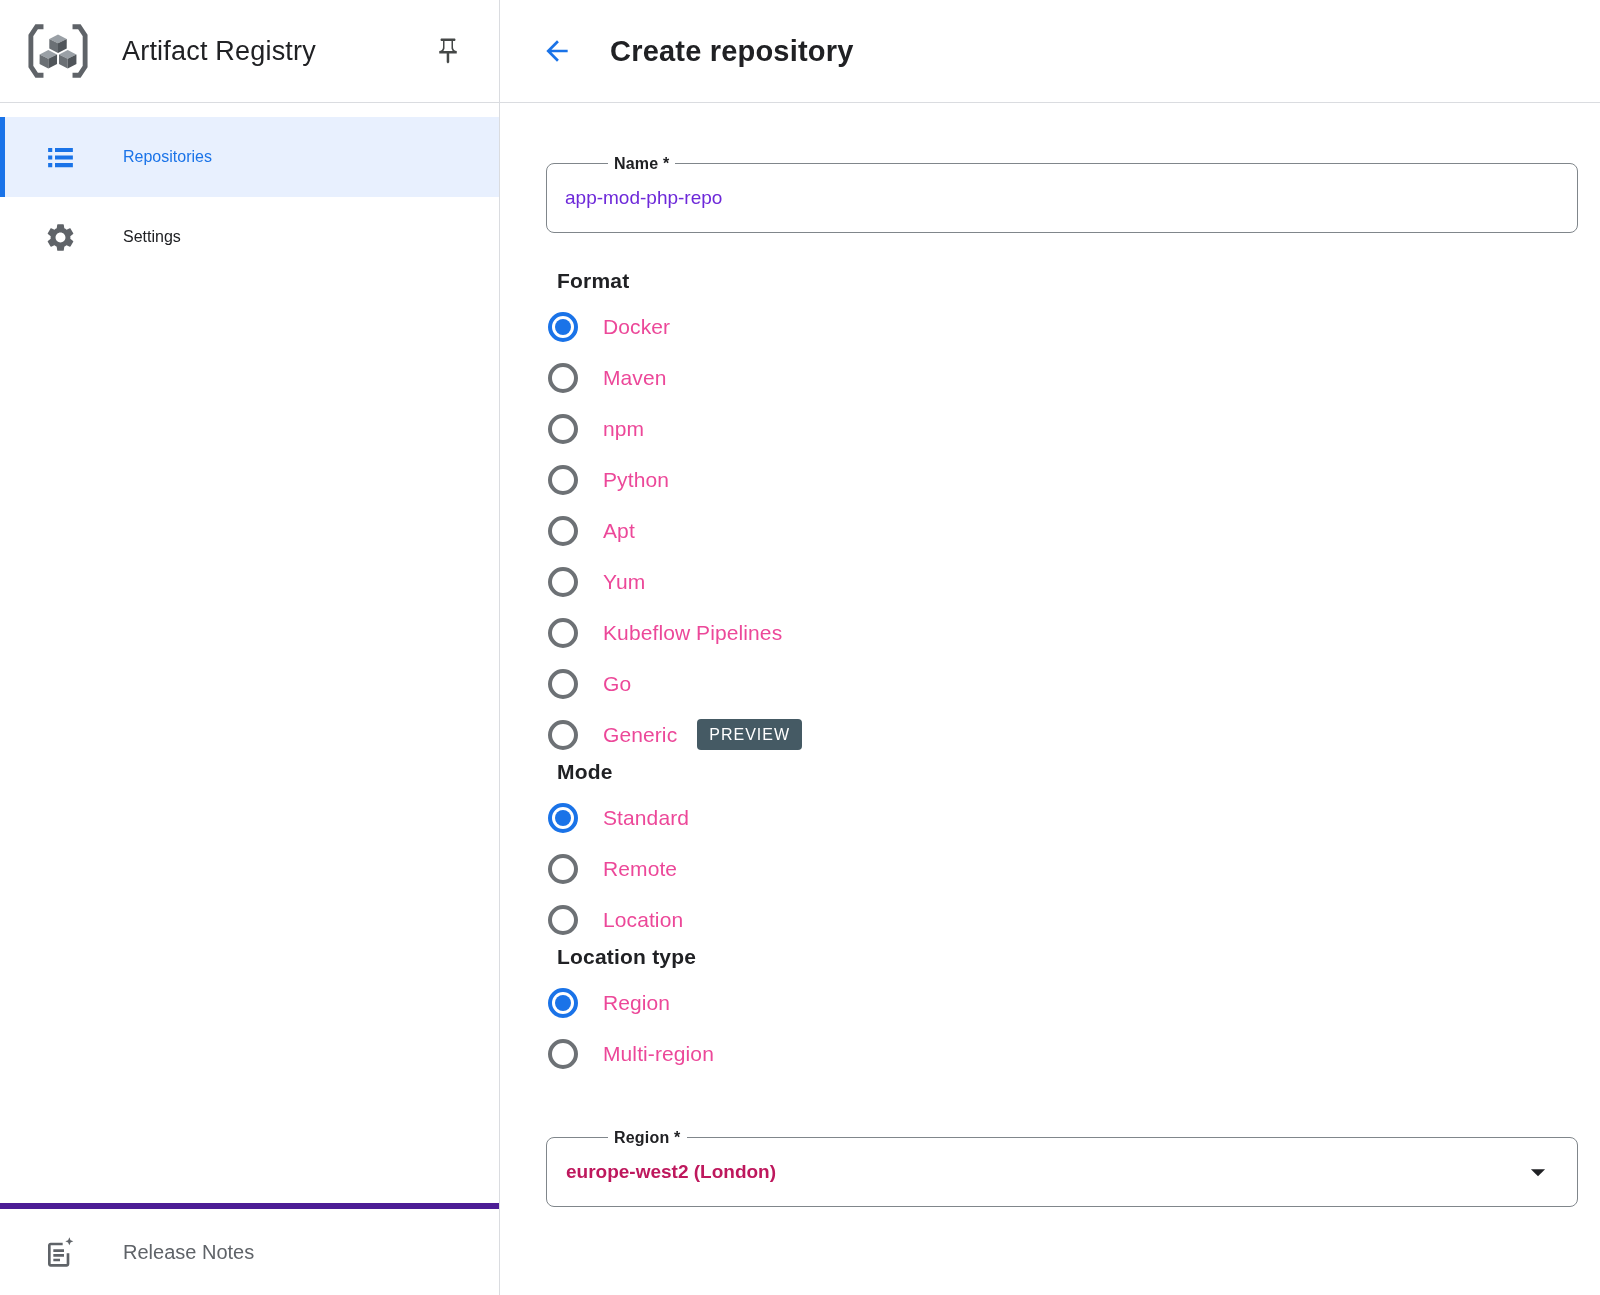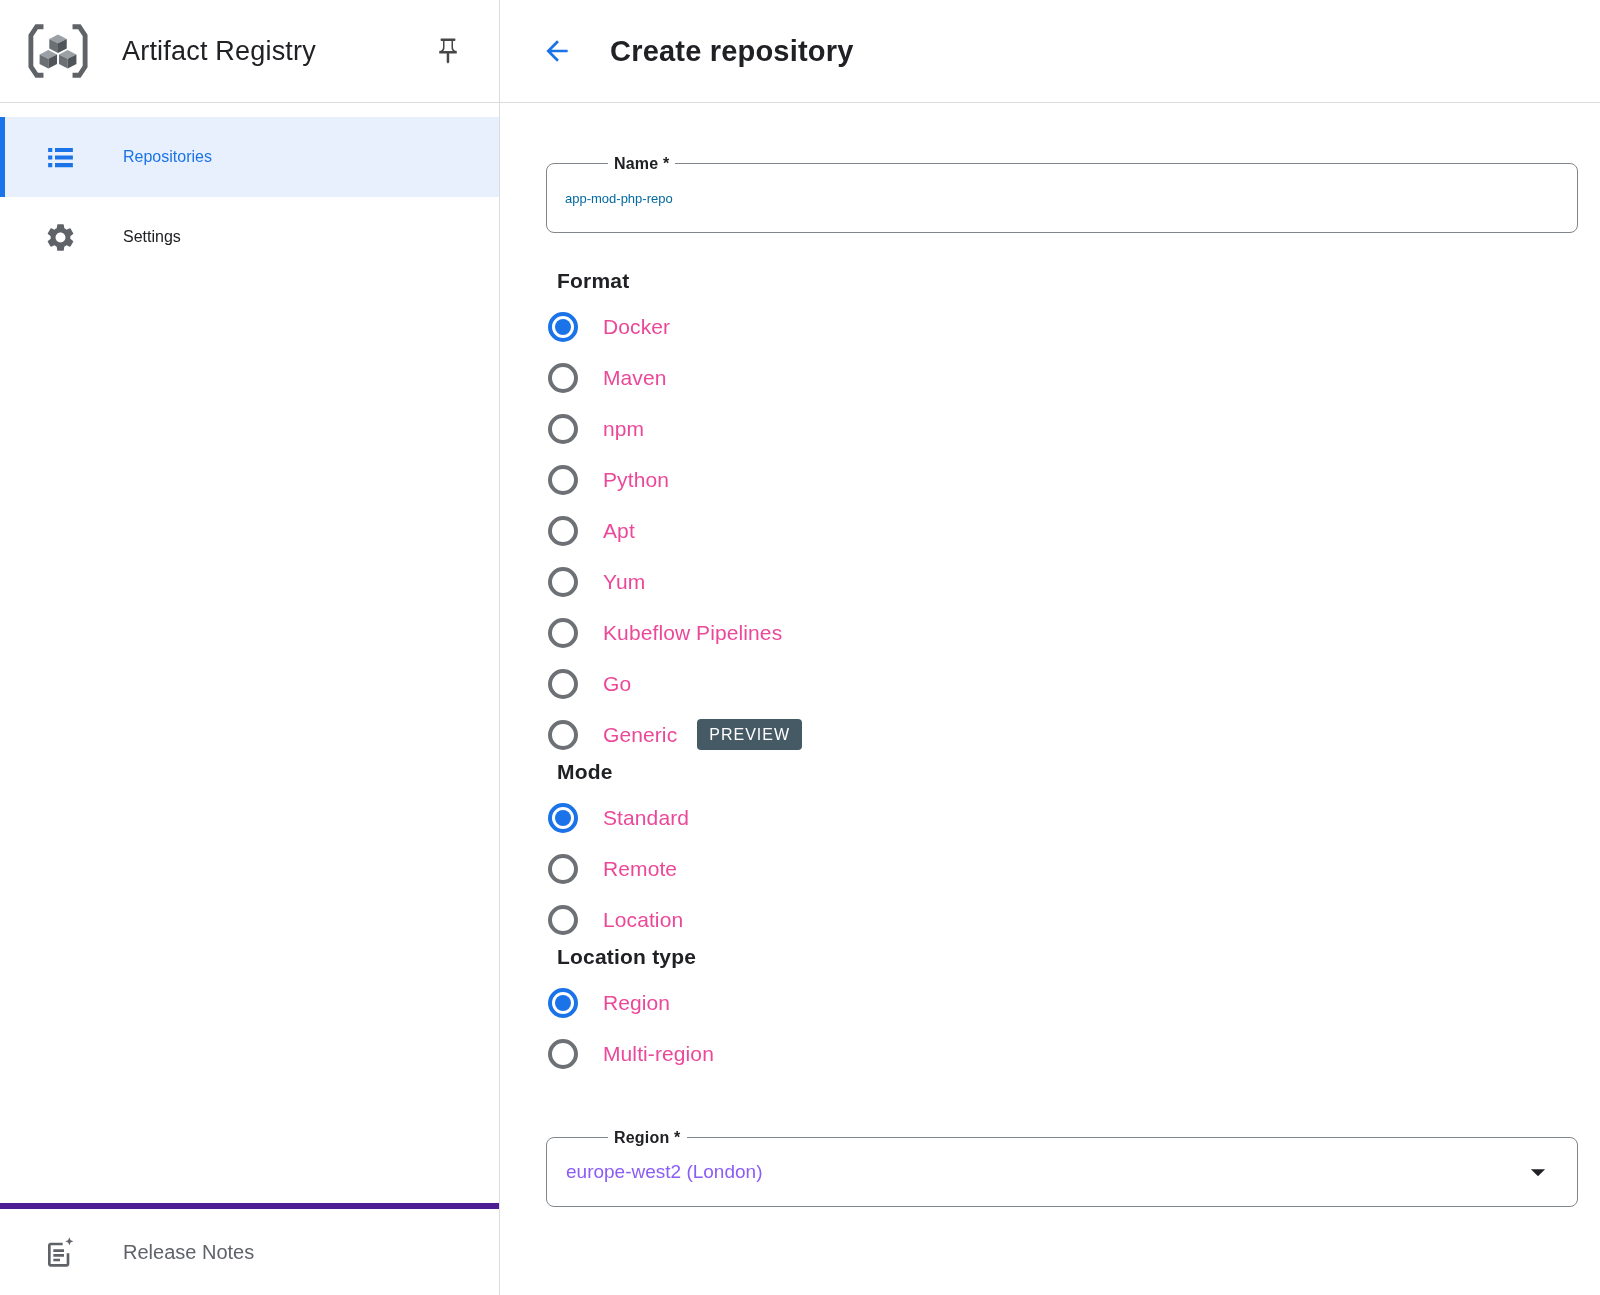--- a/index.html
+++ b/index.html
@@ -99,31 +99,32 @@
     font-weight: bold;
     color: #202124;
     letter-spacing: 0.2px;
     line-height: 21px;
     margin-left: 48px;
   }
   .outlined-field input {
     border: none; outline: none;
     width: 100%; height: 100%;
     padding: 0 18px;
-    font-size: 13px;
+    font-size: 19px;
     font-family: "Liberation Sans", sans-serif;
-    color: #0369a1;
+    color: #6d28d9;
     background: transparent;
     border-radius: 8px;
   }
   .select-value {
     flex: 1;
     padding-left: 19px;
     font-size: 19px;
-    color: #8b5cf6;
+    color: #be185d;
+    font-weight: bold;
   }
   .select-arrow { width: 34px; height: 34px; margin-right: 22px; flex: none; }
   .field-region { cursor: pointer; }
 
   
   .section { padding-left: 2px; }
   .section-first { margin-top: 36px; }
   .section-label {
     font-size: 21px;
     font-weight: bold;

